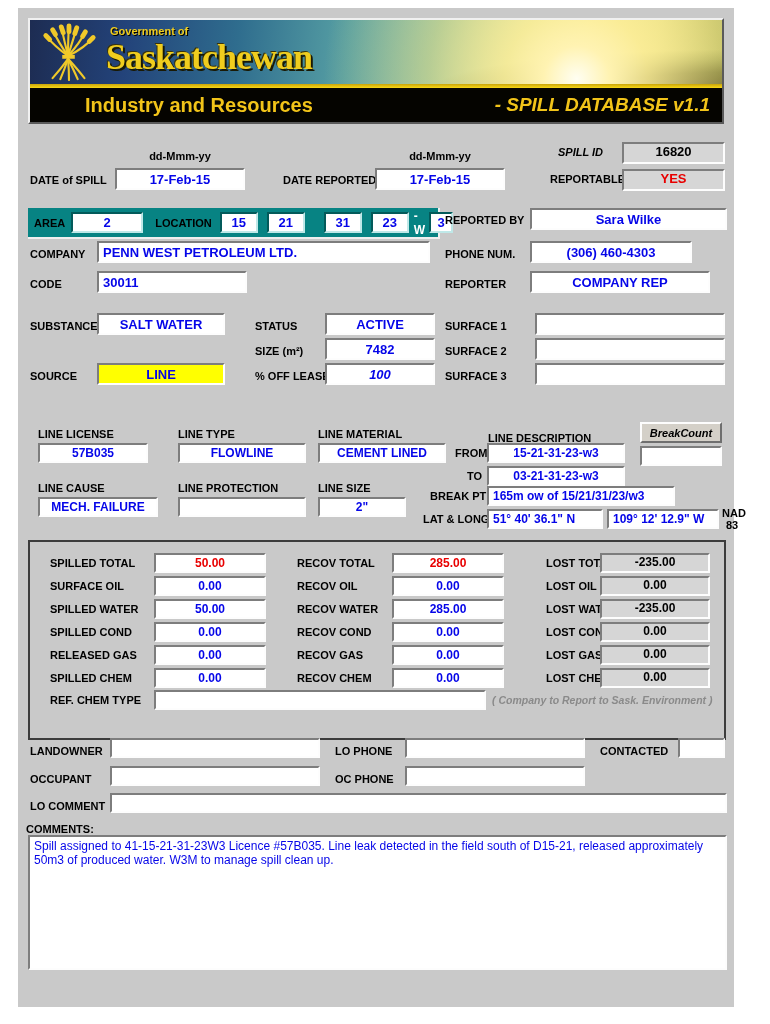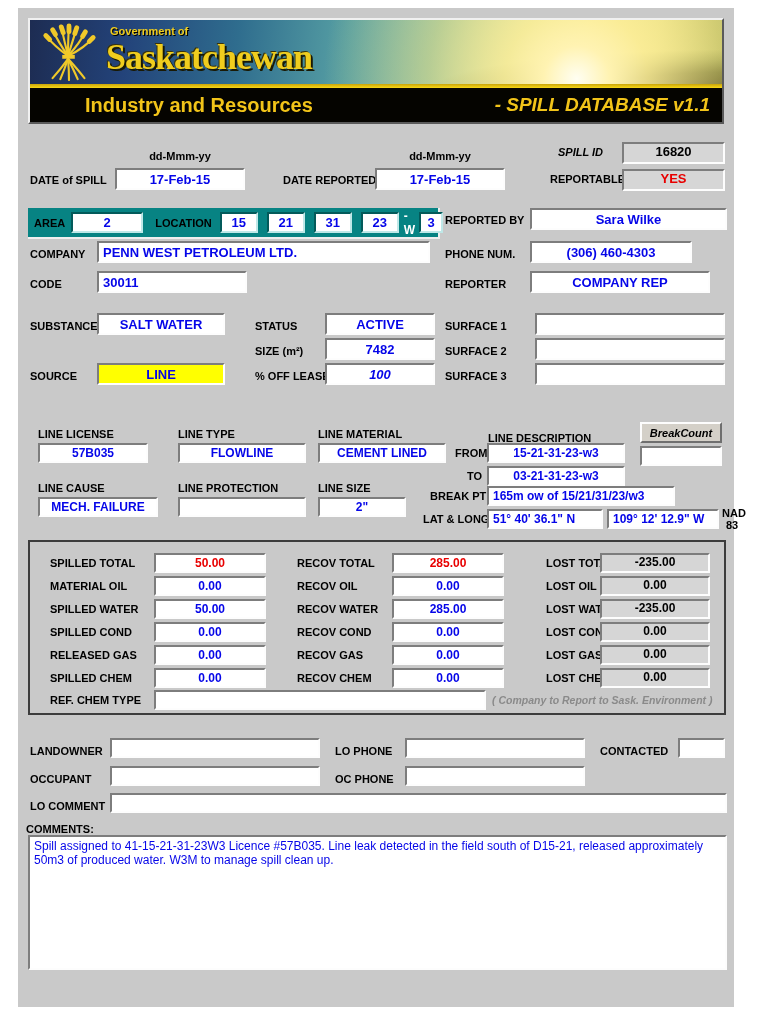--- a/index.html
+++ b/index.html
@@ -52,21 +52,21 @@
     background:#078383; display:flex; align-items:center;
     border-right:2px solid #efefef; border-bottom:2px solid #efefef; }
   .locbar .blbl { font:bold 11px "Liberation Sans",sans-serif; color:#000; }
   .locbar .wlbl { font:bold 12px "Liberation Sans",sans-serif; color:#fff; }
   .locbar .binp { height:21px; background:#fff; border:2px solid;
     border-color:#035a5a #bfe8e8 #bfe8e8 #035a5a;
     font:bold 13px "Liberation Sans",sans-serif; color:#0505e8;
     text-align:center; outline:none; }
 
   
-  .volpanel { position:absolute; left:10px; top:532px; width:698px; height:175px;
+  .volpanel { position:absolute; left:10px; top:532px; width:698px; height:200px;
     border:2px solid #3c3c3c; }
   .btn { position:absolute; background:#d4d0c8; border:2px solid;
     border-color:#fdfdfd #6f6f6f #6f6f6f #fdfdfd;
     font:bold italic 11px "Liberation Sans",sans-serif; font-style:italic;
     text-align:center; cursor:pointer; }
 
   textarea.comments { position:absolute; left:10px; top:827px; width:699px;
     height:135px; background:#fff; border:2px solid;
     border-color:#7d7d7d #fdfdfd #fdfdfd #7d7d7d; resize:none;
     font:12px "Liberation Sans",sans-serif; color:#0505e8;
@@ -127,21 +127,21 @@
   <div class="inp ro" style="left:604px; top:134px; width:103px;">16820</div>
   <div class="lbl" style="left:532px; top:165px;">REPORTABLE</div>
   <div class="inp ro red" style="left:604px; top:161px; width:103px;">YES</div>
 
   <div class="locbar">
     <span class="blbl" style="margin-left:6px;">AREA</span>
     <input class="binp" style="width: 72px; margin-left: 6px;" value="2">
     <span class="blbl" style="margin-left:12px;">LOCATION</span>
     <input class="binp" style="width: 38px; margin-left: 8px;" value="15">
     <input class="binp" style="width: 38px; margin-left: 9px;" value="21">
-    <input class="binp" style="width: 38px; margin-left: 9px;" value="31">
+    <input class="binp" style="width: 38px; margin-left: 19px;" value="31">
     <input class="binp" style="width: 38px; margin-left: 9px;" value="23">
     <span class="wlbl" style="margin-left:5px;">-W</span>
     <input class="binp" style="width: 24px; margin-left: 4px;" value="3">
   </div>
 
   <div class="lbl" style="left:427px; top:206px;">REPORTED BY</div>
   <input class="inp" style="left: 512px; top: 200px; width: 197px;" value="Sara Wilke">
 
   <div class="lbl" style="left:12px; top:240px;">COMPANY</div>
   <input class="inp la" style="left: 79px; top: 233px; width: 333px;" value="PENN WEST PETROLEUM LTD.">
@@ -205,21 +205,21 @@
 
   <div class="volpanel">
 
     <div class="lbl" style="left:20px; top:15px;">SPILLED TOTAL</div>
     <input class="inp sm red" style="left: 124px; top: 11px; width: 112px;" value="50.00">
     <div class="lbl" style="left:267px; top:15px;">RECOV TOTAL</div>
     <input class="inp sm red" style="left: 362px; top: 11px; width: 112px;" value="285.00">
     <div class="lbl" style="left:516px; top:15px;">LOST TOTAL</div>
     <div class="inp sm ro" style="left:570px; top:11px; width:110px;">-235.00</div>
 
-    <div class="lbl" style="left:20px; top:38px;">MATERIAL OIL</div>
+    <div class="lbl" style="left:20px; top:38px;">SURFACE OIL</div>
     <input class="inp sm" style="left: 124px; top: 34px; width: 112px;" value="0.00">
     <div class="lbl" style="left:267px; top:38px;">RECOV OIL</div>
     <input class="inp sm" style="left: 362px; top: 34px; width: 112px;" value="0.00">
     <div class="lbl" style="left:516px; top:38px;">LOST OIL</div>
     <div class="inp sm ro" style="left:570px; top:34px; width:110px;">0.00</div>
 
     <div class="lbl" style="left:20px; top:61px;">SPILLED WATER</div>
     <input class="inp sm" style="left: 124px; top: 57px; width: 112px;" value="50.00">
     <div class="lbl" style="left:267px; top:61px;">RECOV WATER</div>
     <input class="inp sm" style="left: 362px; top: 57px; width: 112px;" value="285.00">

